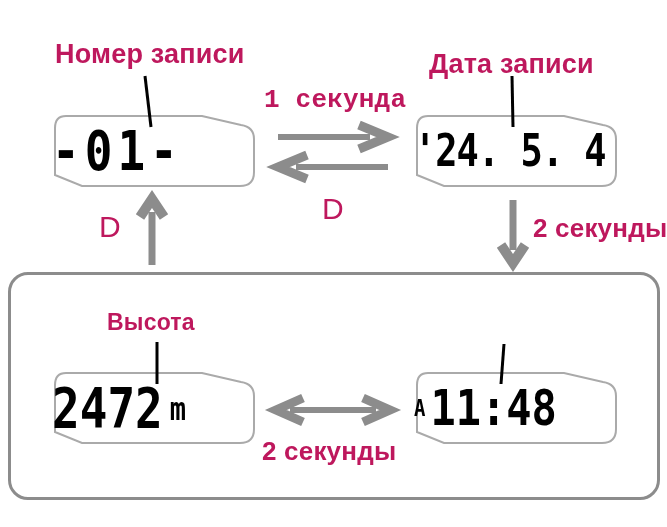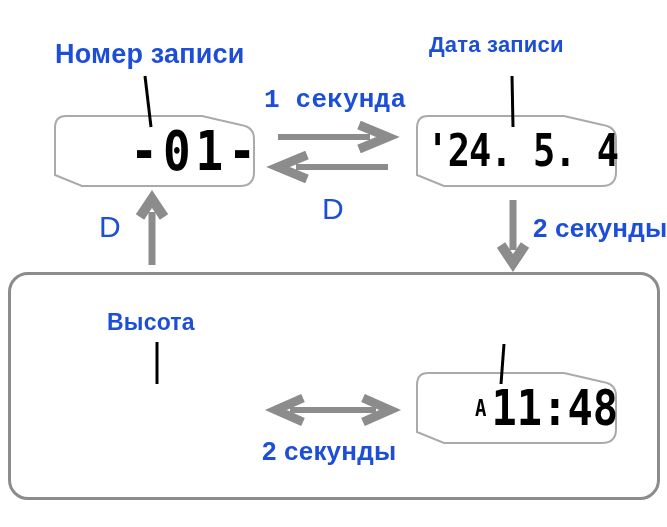--- a/index.html
+++ b/index.html
@@ -1,34 +1,34 @@
 <!DOCTYPE html>
 <html><head>
 <meta charset="utf-8">
 <style>
   html,body { margin:0; padding:0; background:#fff; }
   .stage {
     position:relative; width:667px; height:527px; background:#ffffff;
     font-family:"Liberation Sans", sans-serif; overflow:hidden;
   }
   .lbl {
-    position:absolute; color:#1d4ed8; font-weight:700; white-space:nowrap;
+    position:absolute; color:#be185d; font-weight:700; white-space:nowrap;
     font-size:26px; letter-spacing:0.2px;
   }
   .lbl-d { font-weight:400; font-size:30px; }
   .bigbox {
     position:absolute; left:8px; top:272px; width:652px; height:228px;
     border:3px solid #8c8c8c; border-radius:20px; box-sizing:border-box;
     background:#fff;
   }
   .display { position:absolute; width:204px; height:72px; }
   .display .frame { position:absolute; left:0; top:0; width:100%; height:100%; }
   .lcd-wrap {
     position:absolute; left:0; top:0; right:0; bottom:0;
-    display:flex; align-items:center; justify-content:flex-end;
+    display:flex; align-items:center; justify-content:flex-start;
   }
   .lcd {
     font-family:"DejaVu Sans Mono", monospace; font-weight:700; color:#000;
     transform:scaleY(1.18); line-height:1; white-space:pre;
   }
   .lcd-num   { font-size:46px; letter-spacing:5px; margin-right:-5px; }
   .lcd-date  { font-size:37px; letter-spacing:-1px; }
   .lcd-alt   { font-size:46px; }
   .lcd-unit  { font-size:27px; margin-left:7px; }
   .lcd-time  { font-size:42px; }
@@ -59,33 +59,42 @@
 
   <div class="display" style="left:414px; top:115px;">
     <svg class="frame" viewBox="0 0 204 72" preserveAspectRatio="none">
         <use href="#lcdframe"></use>
       </svg>
     <div class="lcd-wrap">
       <span class="lcd lcd-date">'24. 5. 4</span>
     </div>
   </div>
 
+  <div class="display" style="left:52px; top:372px;">
+    <svg class="frame" viewBox="0 0 204 72" preserveAspectRatio="none">
+        <use href="#lcdframe"></use>
+      </svg>
+    <div class="lcd-wrap">
+      <span class="lcd lcd-alt">2472</span>
+      <span class="lcd lcd-unit">m</span>
+    </div>
+  </div>
 
   <div class="display" style="left:414px; top:372px;">
     <svg class="frame" viewBox="0 0 204 72" preserveAspectRatio="none">
         <use href="#lcdframe"></use>
       </svg>
     <div class="lcd-wrap">
       <span class="lcd lcd-ind">A</span>
       <span class="lcd lcd-time">11:48</span>
     </div>
   </div>
 
   <div class="lbl" style="left:55px; top:39px; font-size:27px;">Номер записи</div>
-  <div class="lbl" style="left:429px; top:32px; font-size:22px;">Дата записи</div>
+  <div class="lbl" style="left:429px; top:49px; font-size:27px;">Дата записи</div>
   <div class="lbl" style="left:264px; top:85px;font-family:Liberation Mono, monospace;">1 секунда</div>
   <div class="lbl lbl-d" style="left:322px; top:192px;">D</div>
   <div class="lbl lbl-d" style="left:99px; top:210px;">D</div>
   <div class="lbl" style="left:533px; top:213px;">2 секунды</div>
   <div class="lbl" style="left:107px; top:309px; font-size:23px;">Высота</div>
   <div class="lbl" style="left:262px; top:436px;">2 секунды</div>
 
   <svg class="overlay" width="667" height="527" viewBox="0 0 667 527">
 
     <g stroke="#000" stroke-width="3">

